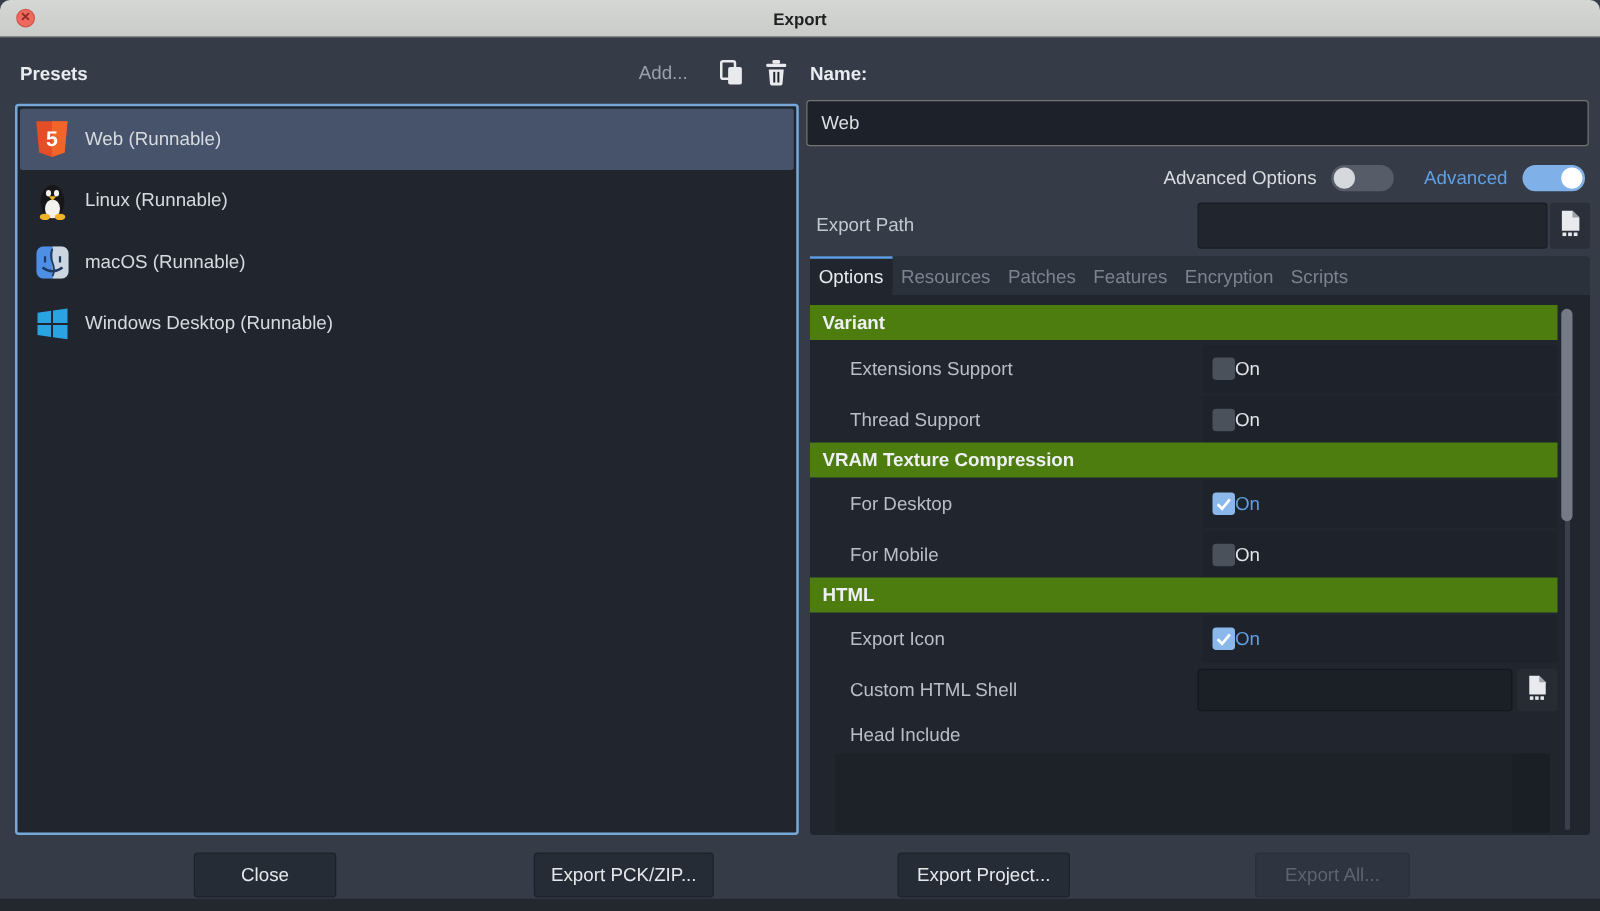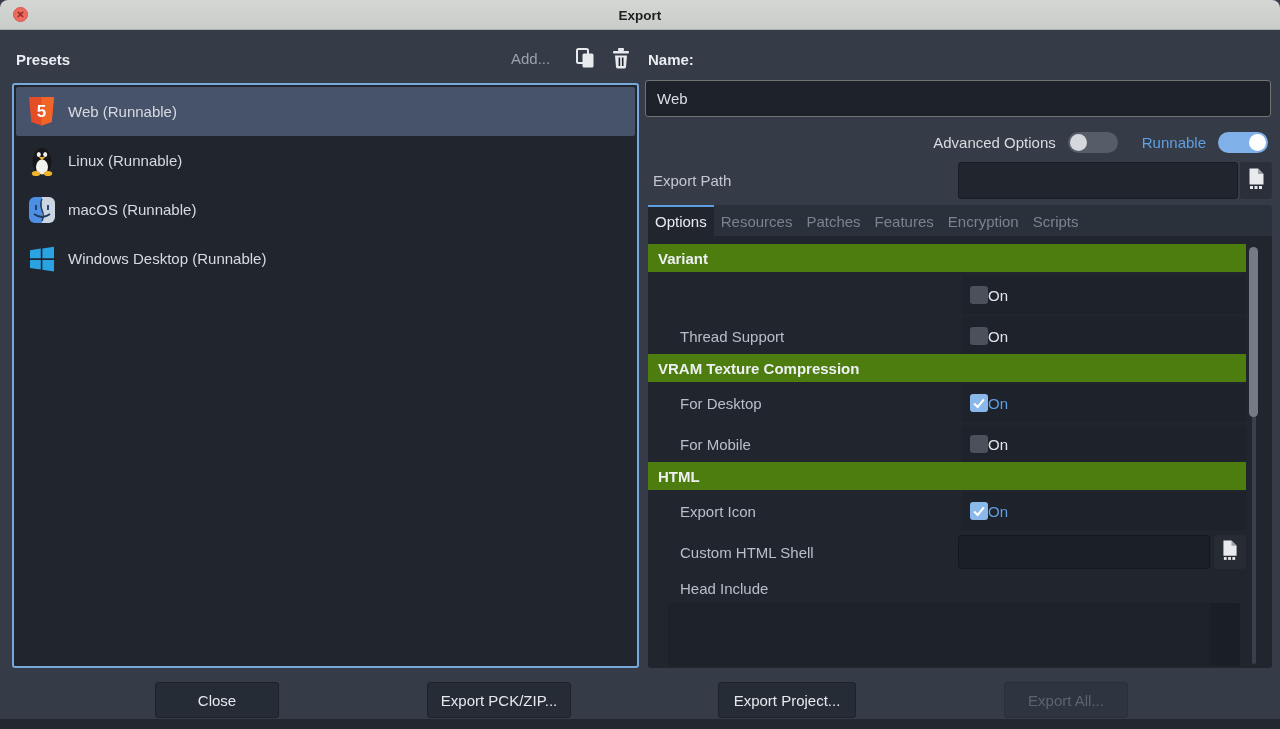--- a/index.html
+++ b/index.html
@@ -258,21 +258,21 @@
 
 <div class="panel-heading" style="left:648px; top:51px;">Name:</div>
 <input class="name-input" type="text" value="Web" style="">
 
 <div class="toggles-row">
   <span class="lbl">Advanced Options</span>
   <span class="toggle">
       <span class="knob"></span>
     </span>
   <span class="gap24"></span>
-  <span class="lbl blue">Runnable</span>
+  <span class="lbl blue">Advanced</span>
   <span class="toggle on">
       <span class="knob"></span>
     </span>
 </div>
 
 <div class="export-path-label">Export Path</div>
 <input class="export-path-input" type="text" value="" style="">
 <div class="file-btn" style="left:1240px; top:162px;">
   <span>
     <svg width="17" height="21" viewBox="0 0 17 21">
@@ -292,20 +292,21 @@
   <div class="tab">Features</div>
   <div class="tab">Encryption</div>
   <div class="tab">Scripts</div>
 </div>
 
 <div class="opt-panel">
 
   <div class="section-header" style="top:8px;">Variant</div>
 
   <div class="prop-row" style="top:40px;">
+    <div class="prop-label">Extensions Support</div>
     <div class="prop-value">
       <span class="checkbox">
         
       </span>
       <span class="on-label">On</span>
     </div>
   </div>
 
   <div class="prop-row" style="top:81px;">
     <div class="prop-label">Thread Support</div>
@@ -375,18 +376,18 @@
     <div class="prop-label" style="height:28px;">Head Include</div>
   </div>
 
   <textarea class="head-textarea" style=""></textarea>
   <div class="head-scroll-strip"></div>
 
   <div class="v-scroll-track"></div>
   <div class="v-scroll-thumb"></div>
 </div>
 
-<button class="footer-btn" style="left:155px; width:124px;">Close</button>
+<button class="footer-btn" style="left:155px; width:114px;">Close</button>
 <button class="footer-btn" style="left:427px; width:144px;">Export PCK/ZIP...</button>
 <button class="footer-btn" style="left:718px; width:138px;">Export Project...</button>
 <button class="footer-btn disabled" style="left:1004px; width:124px;">Export All...</button>
 
 <div class="bottom-strip"></div>
 
 </body></html>

